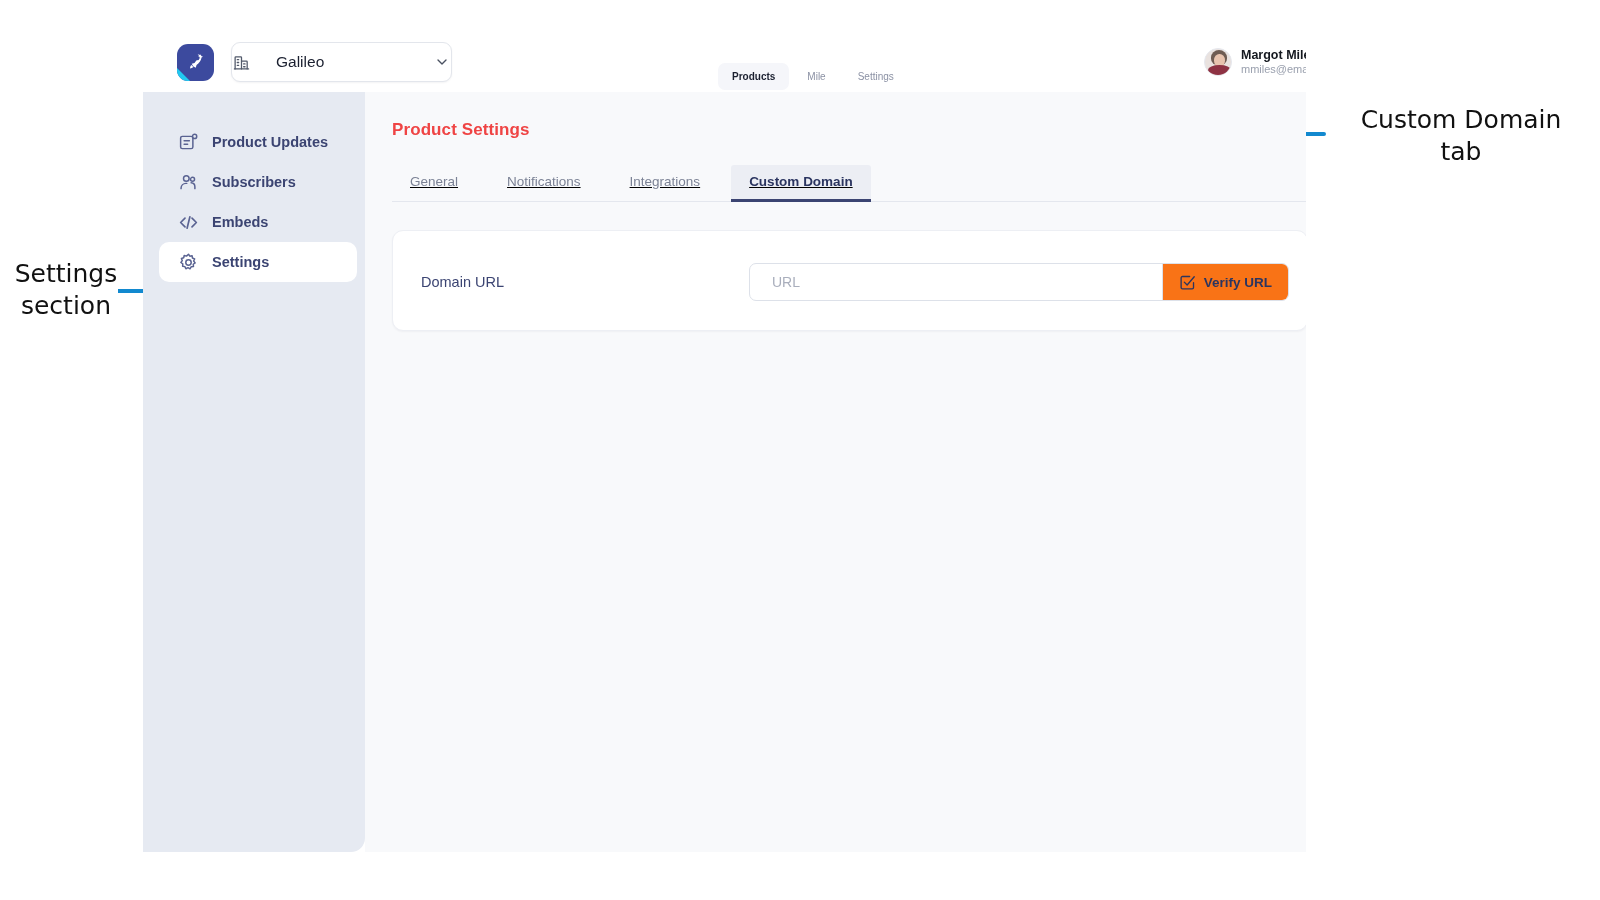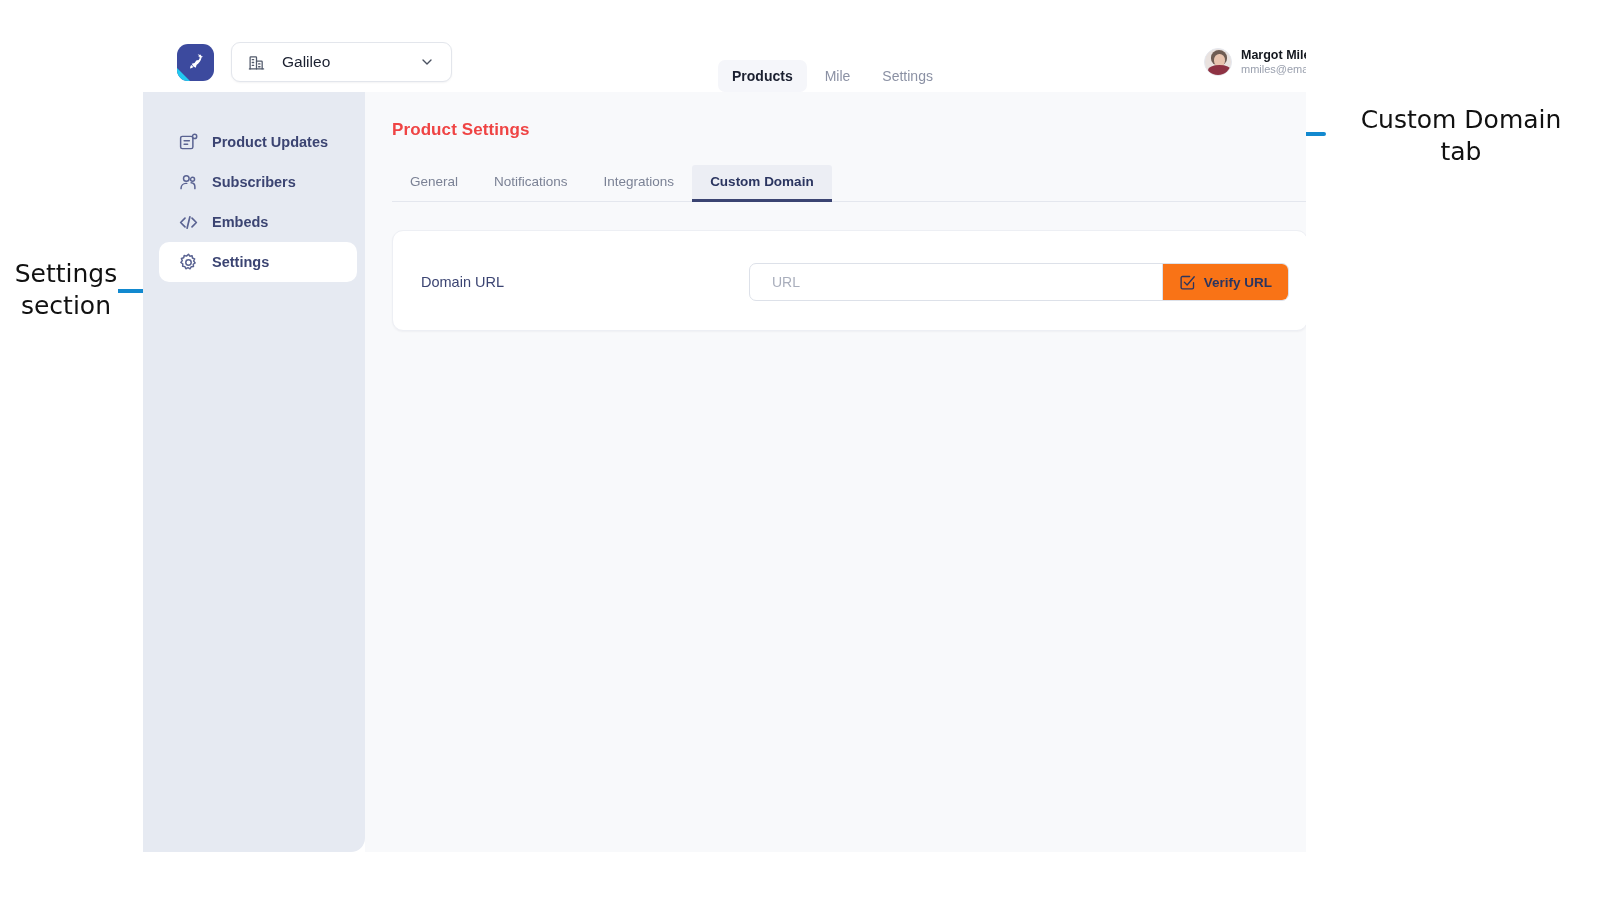--- a/index.html
+++ b/index.html
@@ -44,33 +44,33 @@
   .logo-tile svg { position: absolute; left: 8px; top: 7px; }
 
   .product-select {
     position: absolute; left: 88px; top: 20px;
     width: 221px; height: 40px;
     background: #ffffff;
     border: 1px solid #e3e6ec;
     border-radius: 9px;
     box-shadow: 0 1px 2px rgba(16,24,40,.05);
     display: flex; align-items: center;
-    padding: 0 16px;
-    gap: 17px;
+    padding: 0 1px;
+    gap: 26px;
     cursor: pointer;
   }
   .product-select .ps-label {
     font-size: 15.5px; color: #1b2030; flex: 1;
   }
   .nav-links {
     position: absolute; left: 575px; top: 20px;
     display: flex; align-items: center; gap: 4px; height: 40px;
   }
   .nav-link {
-    font-size: 14px; color: #8b91a4;
+    font-size: 10px; color: #8b91a4;
     padding: 8px 14px; border-radius: 7px;
     cursor: pointer; white-space: nowrap; margin-top: 28px;
   }
   .nav-link.active { color: #1b2030; font-weight: bold; background: #f5f6fa; }
 
   .user-box {
     position: absolute; left: 1061px; top: 20px;
     display: flex; align-items: center; gap: 9px;
     height: 40px;
     cursor: pointer;
@@ -126,21 +126,22 @@
   }
   .page-title {
     font-size: 17px; font-weight: bold; color: #ef4444;
     letter-spacing: .1px;
   }
   .tabs {
     position: relative;
     margin-top: 24px;
     height: 38px;
     display: flex; align-items: flex-end;
-    gap: 0px;
+    gap: 13px;
+    text-decoration: underline;
   }
   .tabs::after {
     content: ""; position: absolute; left: 0; bottom: 0;
     width: 920px; height: 1px; background: #e4e7ee;
   }
   .tab {
     position: relative;
     font-size: 13.5px; color: #7b8295;
     padding: 9px 18px 10px;
     cursor: pointer; white-space: nowrap;

